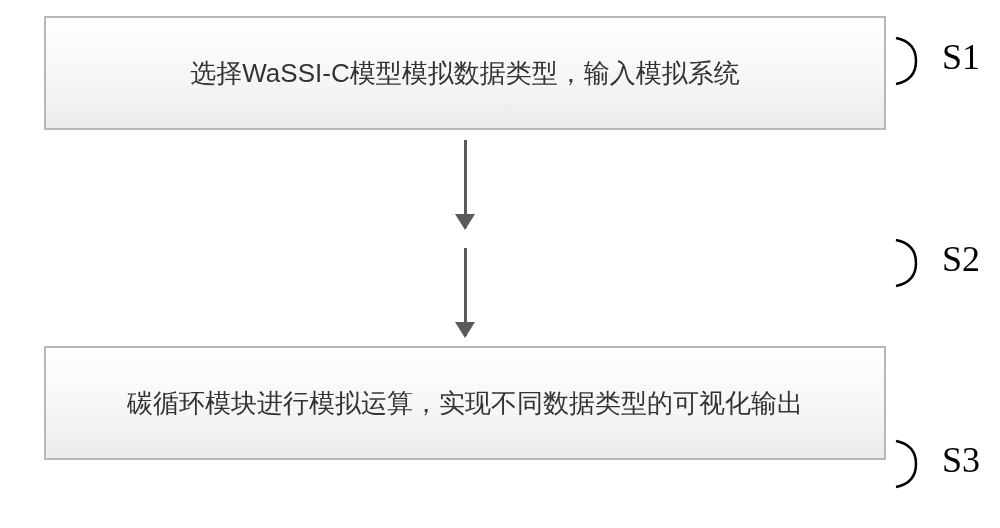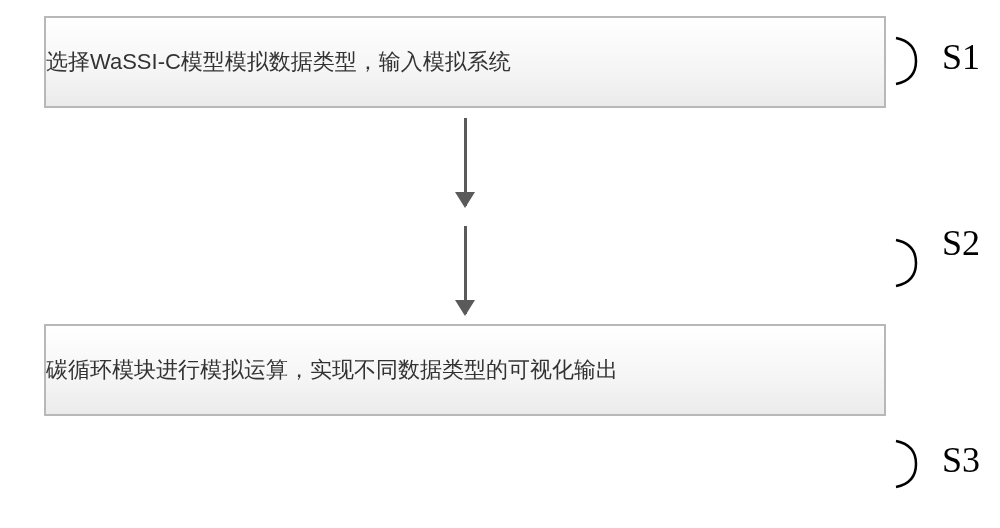--- a/index.html
+++ b/index.html
@@ -15,27 +15,27 @@
       left: 42px;
       top: 16px;
       width: 846px;
       height: 496px;
       display: flex;
       flex-direction: column;
       align-items: center;
     }
     .step-box {
       width: 842px;
-      height: 92px;
+      height: 114px;
       border: 2px solid #b8b8b8;
       background: linear-gradient(to bottom, #ffffff 0%, #f5f5f5 60%, #ebebeb 100%);
       display: flex;
       align-items: center;
-      justify-content: flex-start;
-      font-size: 22px;
+      justify-content: center;
+      font-size: 26px;
       color: #333333;
       position: relative;
     }
     .arrow-gap {
       height: 108px;
       display: flex;
       align-items: center;
       justify-content: center;
       width: 100%;
       position: relative;
@@ -58,21 +58,21 @@
       border-right: 10px solid transparent;
       border-top: 16px solid #5a5a5a;
     }
     .step-label {
       position: absolute;
       font-size: 36px;
       color: #000000;
       font-family: "Times New Roman", serif;
     }
     .label-s1 { right: 20px; top: 36px; }
-    .label-s2 { right: 20px; top: 222px; }
+    .label-s2 { right: 20px; top: 238px; }
     .label-s3 { right: 20px; top: 439px; }
     .bracket {
       position: absolute;
       width: 40px;
       height: 50px;
     }
     .bracket svg { width: 100%; height: 100%; }
     .bracket-s1 { right: 66px; top: 36px; }
     .bracket-s2 { right: 66px; top: 238px; }
     .bracket-s3 { right: 66px; top: 439px; }

